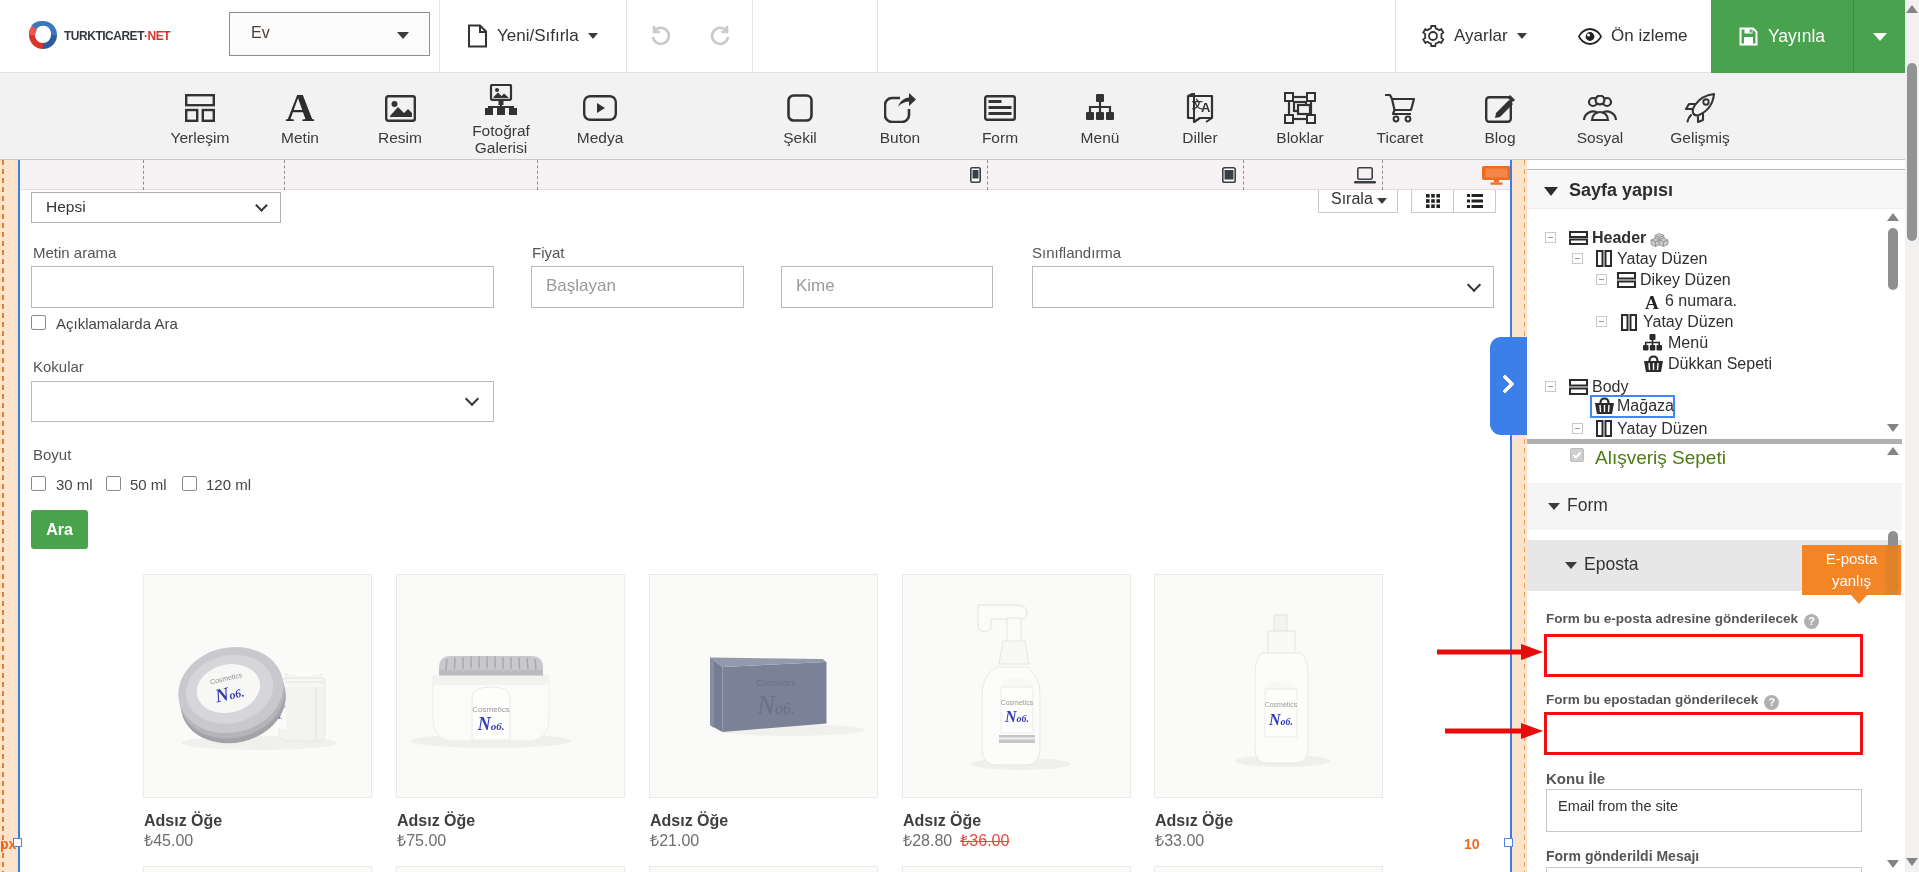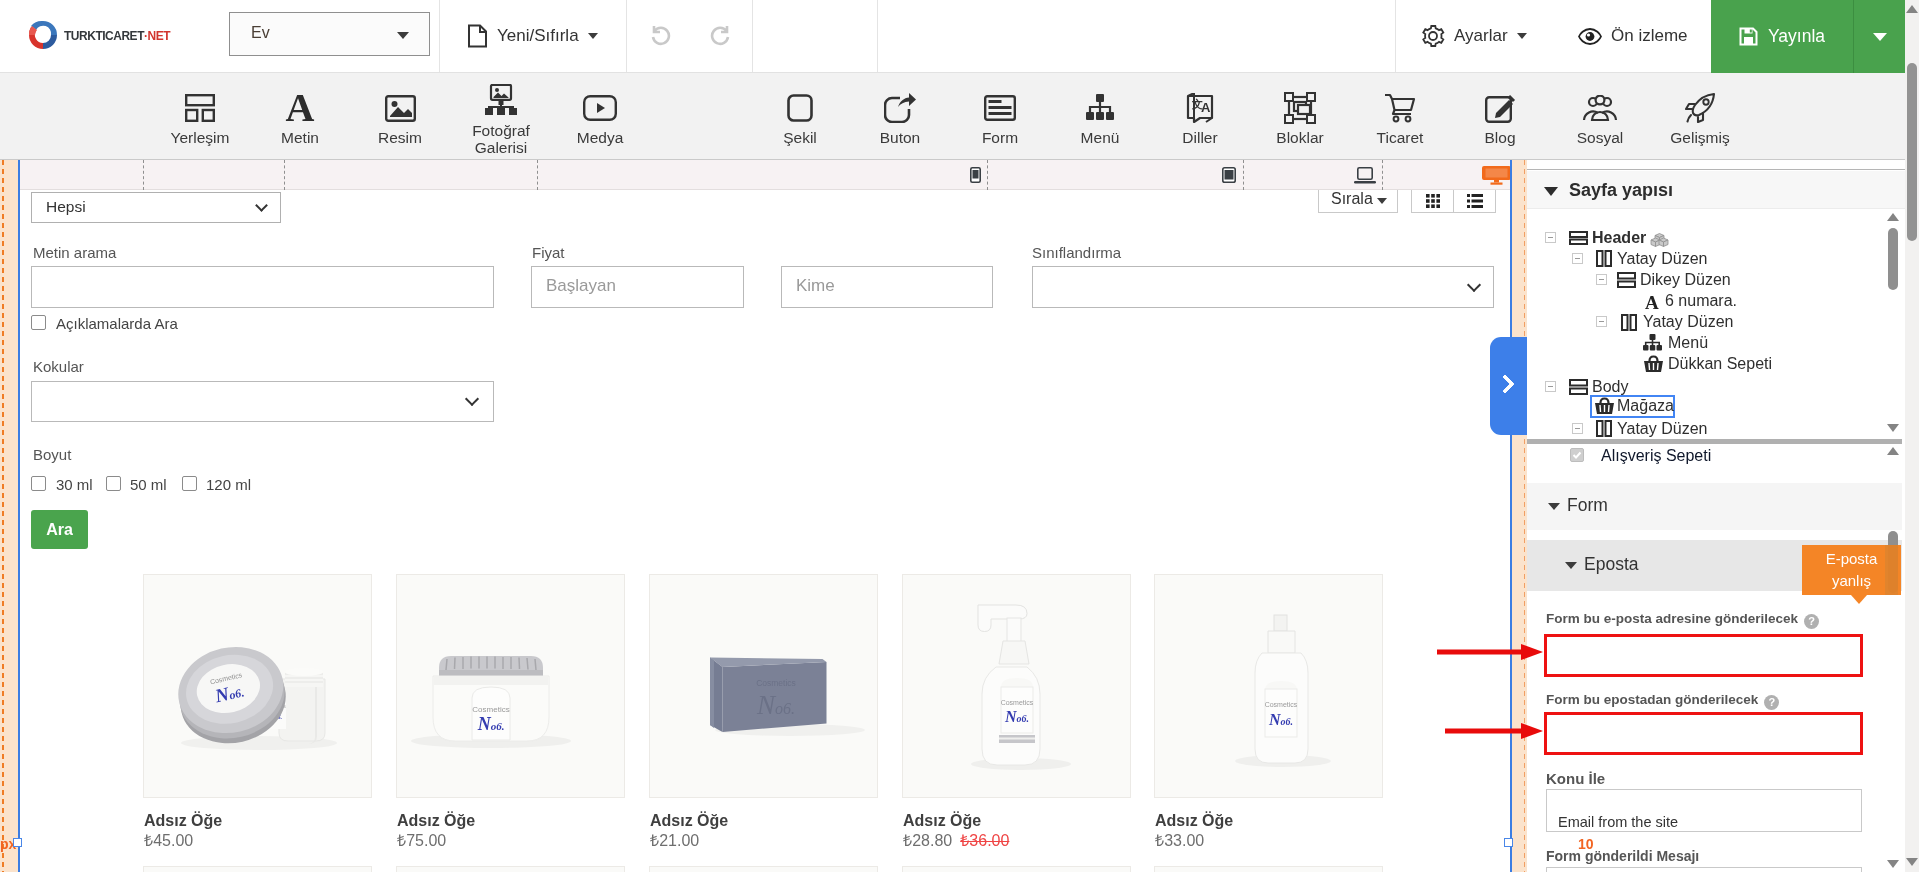--- a/index.html
+++ b/index.html
@@ -76,21 +76,21 @@
 .minus { position:absolute; width:11px; height:11px; border:1px solid #c9c9c9; background:#fff; }
 .minus::after { content:""; position:absolute; left:2px; top:4px; width:5px; height:1px; background:#9a9a9a; }
 .ticon { position:absolute; }
 #splitter { position:absolute; left:0; top:269px; width:375px; height:5px; background:#b0b0b0; }
 .sechead { position:absolute; left:0; width:375px; }
 .sechead .t { position:absolute; font-weight:normal; color:#333; }
 .slabel { position:absolute; left:19px; font-size:13.5px; font-weight:bold; color:#555; white-space:nowrap; }
 .qmark { display:inline-block; width:15px; height:15px; background:#b0b0b0; color:#fff; border-radius:50%; font-size:11px; font-weight:bold; text-align:center; line-height:15px; vertical-align:-2px; margin-left:6px; }
 .redinput { position:absolute; left:17px; width:319px; height:43px; border:3px solid #ee1111; background:#fff; }
 .ninput { position:absolute; left:19px; width:316px; height:43px; border:1px solid #c9c9c9; background:#fff; font-size:14.5px; color:#333; }
-.ninput .t { position:absolute; left:11px; top:24px;text-align:right; }
+.ninput .t { position:absolute; left:11px; top:8px;text-align:right; }
 
 
 #pagesb { position:absolute; left:1905px; top:0; width:14px; height:872px; background:#f2f1f0; }
 #pagesb .thumb { position:absolute; left:2px; top:63px; width:10px; height:178px; background:#939393; border-radius:6px; }
 .sbarrow { position:absolute; width:0; height:0; }
 .up { border-left:6px solid transparent; border-right:6px solid transparent; border-bottom:8px solid #848484; }
 .down { border-left:6px solid transparent; border-right:6px solid transparent; border-top:8px solid #848484; }
 #treesb { position:absolute; left:1887px; top:213px; width:12px; height:219px; }
 #treesb .thumb { position:absolute; left:1px; top:15px; width:10px; height:62px; background:#8f8f8f; border-radius:5px; }
 #lowsb { position:absolute; left:1887px; top:447px; width:12px; height:421px; }
@@ -539,21 +539,21 @@
 
   <div class="pimg2" style="left:143px"></div>
   <div class="pimg2" style="left:396px"></div>
   <div class="pimg2" style="left:649px"></div>
   <div class="pimg2" style="left:902px"></div>
   <div class="pimg2" style="left:1154px"></div>
 
   <div class="pxlabel" style="left:0px;top:836px">px</div>
   <div class="bluesq" style="left:13px;top:838px"></div>
   <div class="bluesq" style="left:1504px;top:838px"></div>
-  <div class="pxlabel" style="left:1578px;top:836px">10</div>
+  <div class="pxlabel" style="left:1464px;top:836px">10</div>
   <div id="gutterL">
       <div class="dash"></div>
     </div>
   <div id="gutterR">
       <div class="dash"></div>
     </div>
   <div id="blueL"></div>
   <div id="blueR"></div>
 
   <div id="sidebar">
@@ -652,21 +652,21 @@
       </svg>
     <div class="trow" style="left:90px;top:250px">Yatay Düzen</div>
 
     <div id="splitter"></div>
 
     <div style="position:absolute;left:43px;top:278px;width:14px;height:14px;background:#cfcfcf;border:1px solid #bdbdbd;border-radius:2px">
       <svg width="12" height="12" viewBox="0 0 12 12" style="position:absolute;left:0;top:0">
           <path d="M2.5 6 L5 8.5 L9.5 3.5" fill="none" stroke="#fff" stroke-width="2"></path>
         </svg>
     </div>
-    <div class="trow" style="left:74px;top:277px;color:#0f172a;font-size:16px">Alışveriş Sepeti</div>
+    <div class="trow" style="left:68px;top:277px;color:#4d7c0f;font-size:19px">Alışveriş Sepeti</div>
 
     <div class="sechead" style="top:313px;height:47px;background:#f5f5f5">
       <span class="caret" style="position:absolute;left:21px;top:20px;border-left-width:6px;border-right-width:6px;border-top-width:7px"></span>
       <span class="t" style="left:40px;top:12px;position:absolute;font-size:17.5px">Form</span>
     </div>
     <div class="sechead" style="top:370px;height:51px;background:#e7e7e7">
       <span class="caret" style="position:absolute;left:38px;top:22px;border-left-width:6px;border-right-width:6px;border-top-width:7px"></span>
       <span class="t" style="left:57px;top:14px;position:absolute;font-size:17.5px">Eposta</span>
     </div>
 

